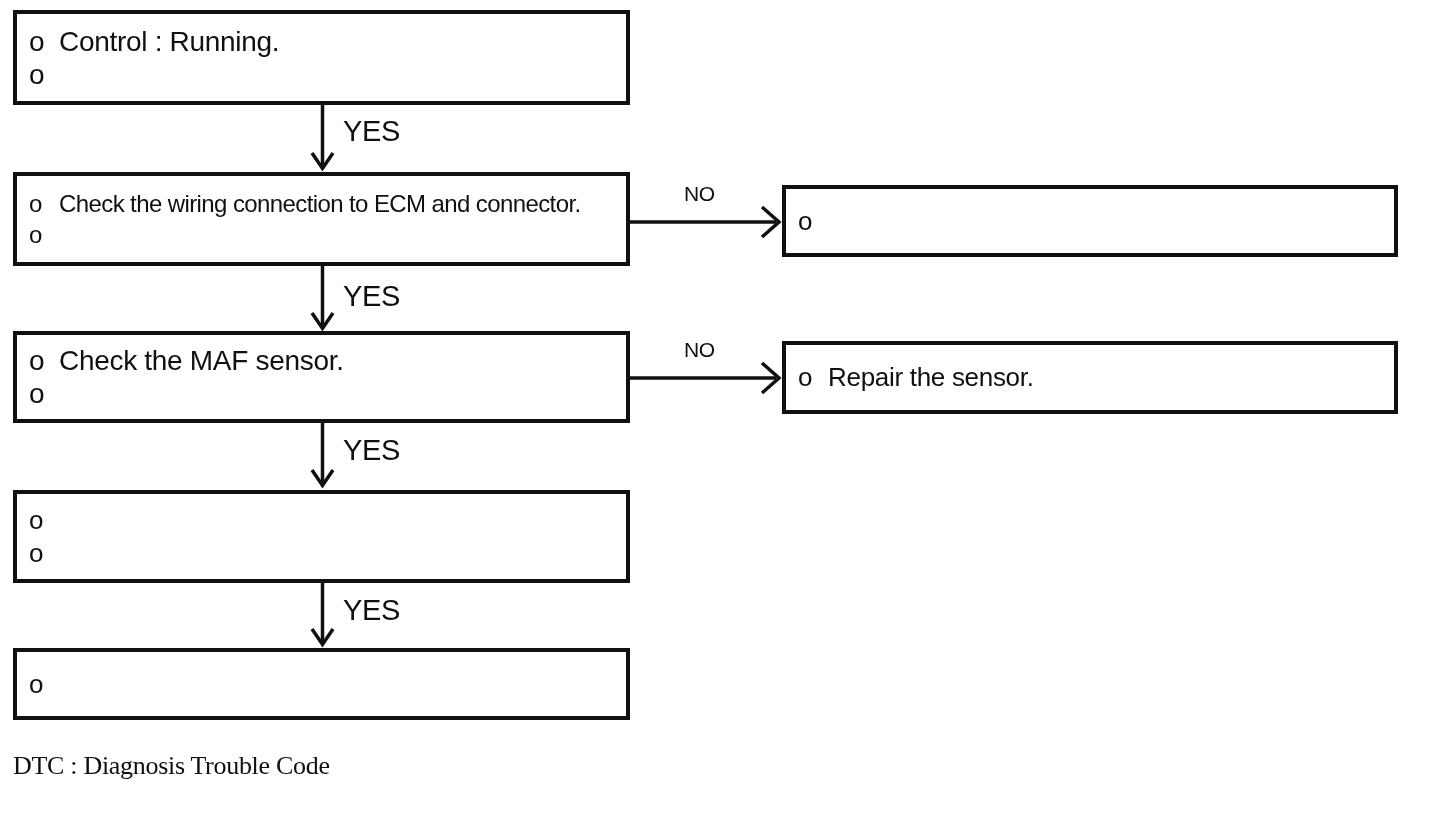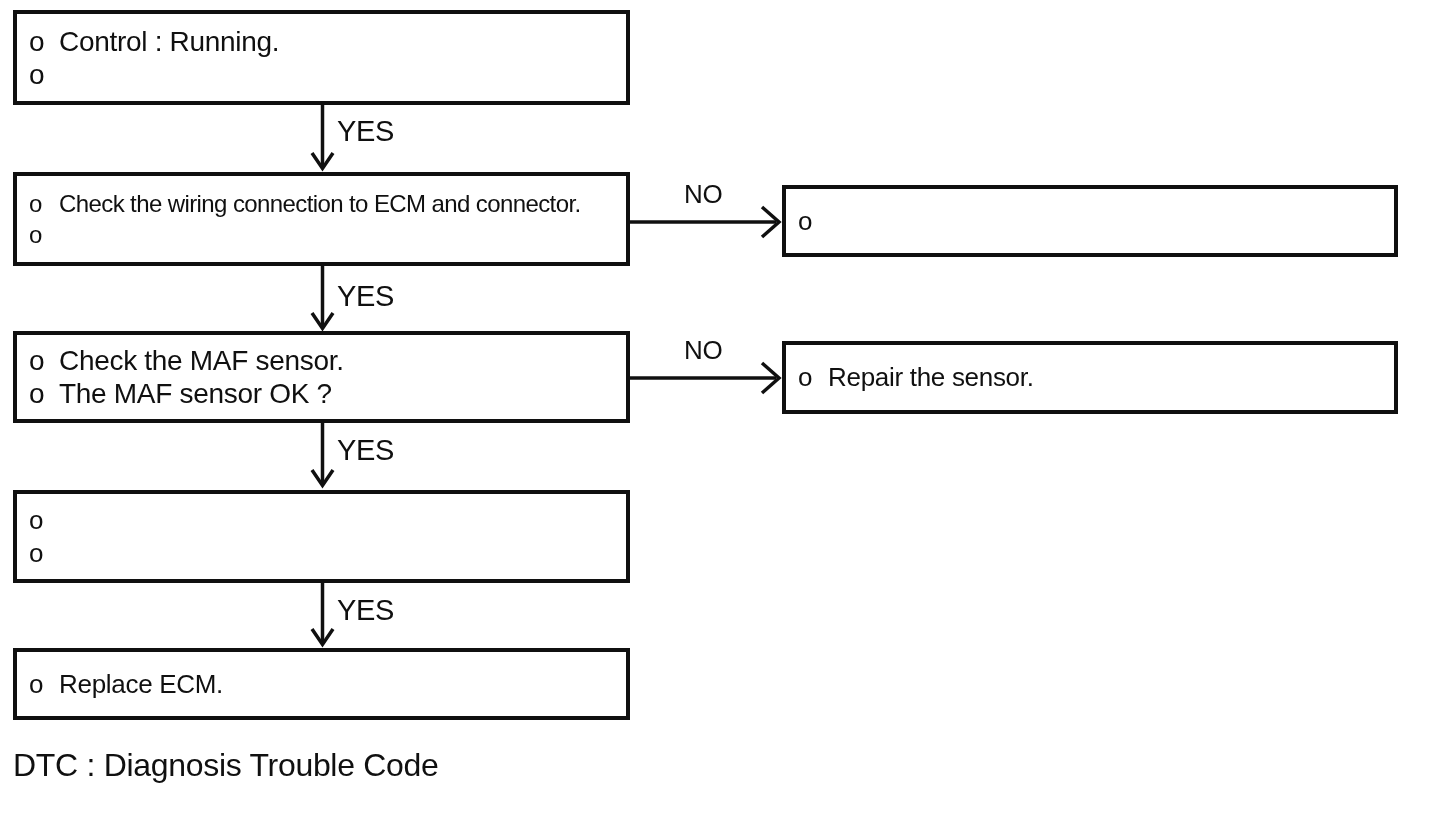--- a/index.html
+++ b/index.html
@@ -42,28 +42,29 @@
     flex:0 0 30px;
   }
   .fs28{font-size:28px;line-height:33px;}
   .fs26{font-size:26px;line-height:33px;}
   .fs24{font-size:24px;line-height:31px;letter-spacing:-0.6px;}
   .flow-label{
     position:absolute;
     color:var(--ink);
     white-space:nowrap;
   }
-  .yes-label{font-size:29px;line-height:29px;}
-  .no-label{font-size:26px;line-height:26px;}
+  .yes-label{font-size:29px;line-height:29px;margin-left:6px;}
+  .no-label{font-size:21px;line-height:26px;}
   .legend{
     position:absolute;
     left:13px;
     top:748px;
-    font-size:32px;
+    font-size:26px;
     line-height:35px;
+    font-family:Liberation Serif, serif;
   }
 
   
   #step-1{left:13px;top:10px;width:617px;height:95px;}
   #step-2{left:13px;top:172px;width:617px;height:94px;}
   #step-3{left:13px;top:331px;width:617px;height:92px;}
   #step-4{left:13px;top:490px;width:617px;height:93px;}
   #step-5{left:13px;top:648px;width:617px;height:72px;}
   #action-1{left:782px;top:185px;width:616px;height:72px;}
   #action-2{left:782px;top:341px;width:616px;height:73px;}
@@ -119,37 +120,35 @@
     </div>
   </div>
 
   <div class="box fs28" id="step-3">
     <div class="row">
       <span class="bullet">o</span>
       <span>Check the MAF sensor.</span>
     </div>
     <div class="row">
       <span class="bullet">o</span>
-      <span>The MAF sensor OK ?</span>
     </div>
   </div>
 
   <div class="box fs26" id="step-4">
     <div class="row">
       <span class="bullet">o</span>
     </div>
     <div class="row">
       <span class="bullet">o</span>
     </div>
   </div>
 
   <div class="box fs26" id="step-5">
     <div class="row">
       <span class="bullet">o</span>
-      <span>Replace ECM.</span>
     </div>
   </div>
 
   <div class="box fs26" id="action-1">
     <div class="row">
       <span class="bullet">o</span>
     </div>
   </div>
 
   <div class="box fs26" id="action-2">

